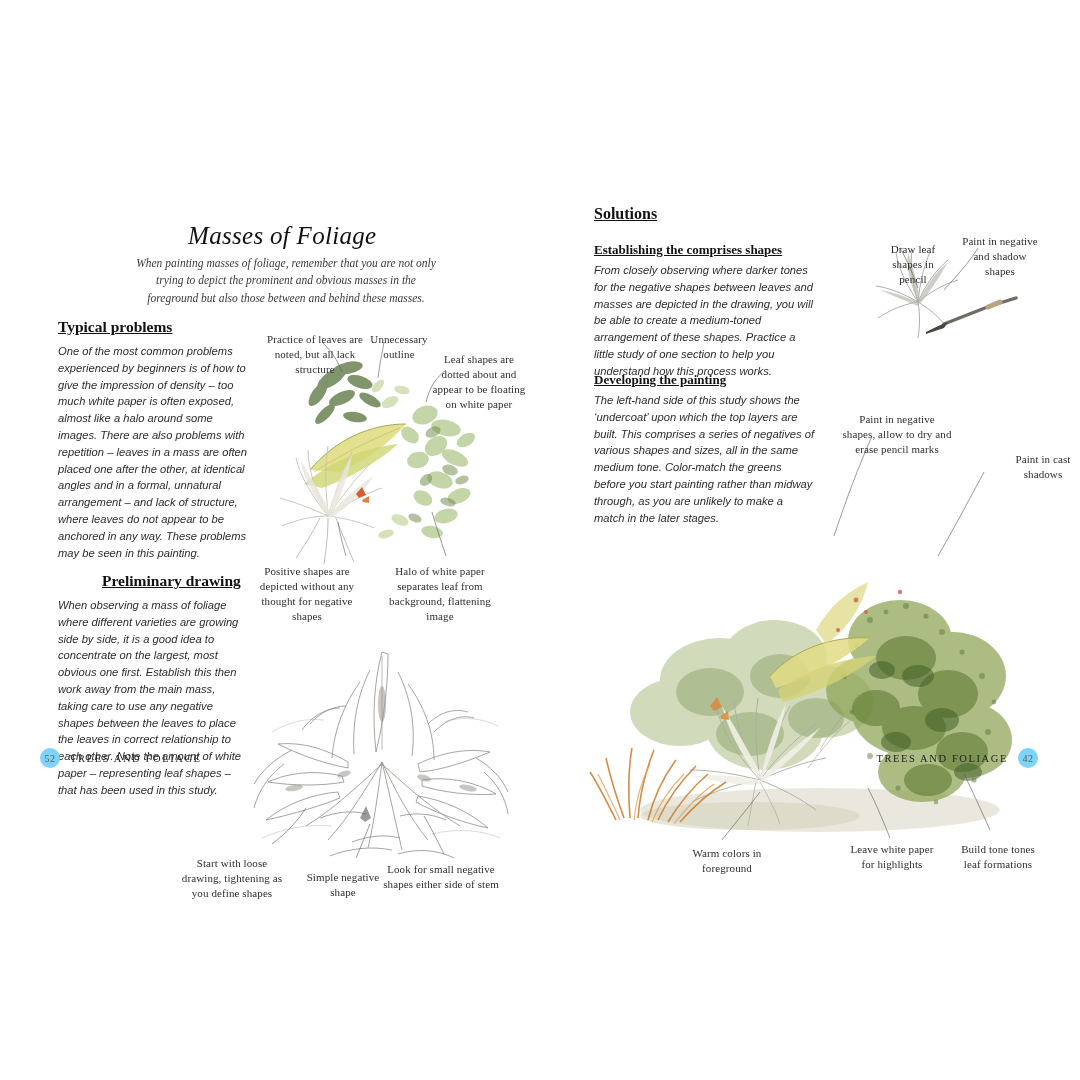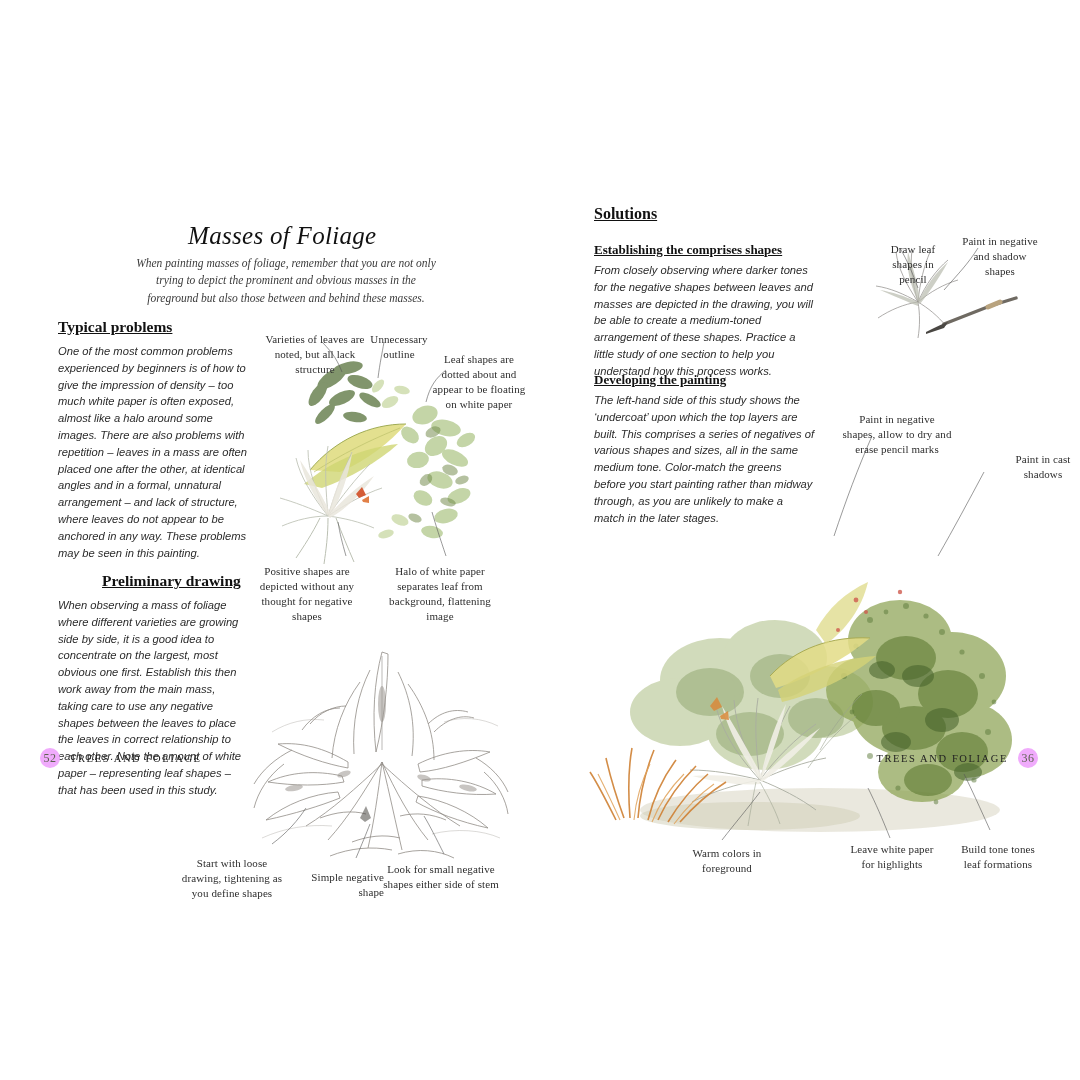--- a/index.html
+++ b/index.html
@@ -88,23 +88,23 @@
     color: #222;
     display: flex;
     align-items: center;
     gap: 10px;
   }
   .footer-left  { left: 20px; }
   .footer-right { right: 22px; flex-direction: row; }
   .folio {
     width: 20px; height: 20px;
     border-radius: 50%;
-    background: #f0abfc;
+    background: #7dd3fc;
     color: #5c6150;
-    font-size: 12px;
+    font-size: 10px;
     letter-spacing: 0.5px;
     display: flex;
     align-items: center;
     justify-content: center;
     font-family: "Liberation Serif", serif;
   }
 
   
   .art {
     position: absolute;
@@ -210,21 +210,21 @@
     </div>
 
     <svg class="art" style="left:230px; top:140px; pointer-events:none;" width="290" height="270">
       <path class="leader" d="M72 22 C84 34 88 42 92 52"></path>
       <path class="leader" d="M134 22 C132 34 130 42 128 58"></path>
       <path class="leader" d="M196 50 C186 58 180 66 176 82"></path>
       <path class="leader" d="M96 236 C92 222 90 214 88 202"></path>
       <path class="leader" d="M196 236 C190 218 186 206 182 192"></path>
     </svg>
 
-    <div class="callout c" style="left:245px; top:152px; width:100px;">Varieties of leaves are noted, but all lack structure</div>
+    <div class="callout c" style="left:245px; top:152px; width:100px;">Practice of leaves are noted, but all lack structure</div>
     <div class="callout c" style="left:342px; top:152px; width:74px;">Unnecessary outline</div>
     <div class="callout c" style="left:412px; top:172px; width:94px;">Leaf shapes are dotted about and appear to be floating on white paper</div>
     <div class="callout c" style="left:228px; top:384px; width:118px;">Positive shapes are depicted without any thought for negative shapes</div>
     <div class="callout c" style="left:355px; top:384px; width:130px;">Halo of white paper separates leaf from background, flattening image</div>
 
     <div class="art" style="left:212px; top:432px;">
       <svg width="300" height="260" viewBox="0 0 300 260" aria-hidden="true">
         <g stroke="#8b8680" fill="none" stroke-width="0.8" opacity="0.95">
 
           <path d="M150 40 C142 70 140 104 144 140 C152 108 156 72 156 42 Z"></path>
@@ -280,21 +280,21 @@
       </svg>
     </div>
 
     <svg class="art" style="left:212px; top:432px; pointer-events:none;" width="310" height="290">
       <path class="leader" d="M40 232 C56 220 66 208 74 196"></path>
       <path class="leader" d="M124 246 C130 232 134 222 138 212"></path>
       <path class="leader" d="M212 242 C204 226 198 214 192 204"></path>
     </svg>
 
     <div class="callout c" style="left:158px; top:676px; width:108px;">Start with loose drawing, tightening as you define shapes</div>
-    <div class="callout c" style="left:282px; top:690px; width:82px;text-align:right;">Simple negative shape</div>
+    <div class="callout c" style="left:282px; top:690px; width:82px;">Simple negative shape</div>
     <div class="callout c" style="left:360px; top:682px; width:122px;">Look for small negative shapes either side of stem</div>
 
     <div class="footer footer-left">
       <span class="folio">52</span>
       <span>TREES AND FOLIAGE</span>
     </div>
   </div>
 
   <div class="page page-right">
 
@@ -473,17 +473,17 @@
     </svg>
 
     <div class="callout c" style="left:282px; top:232px; width:110px;">Paint in negative shapes, allow to dry and erase pencil marks</div>
     <div class="callout c" style="left:396px; top:272px; width:84px;margin-left:45px;">Paint in cast shadows</div>
     <div class="callout c" style="left:122px; top:666px; width:90px;">Warm colors in foreground</div>
     <div class="callout c" style="left:288px; top:662px; width:88px;">Leave white paper for highlights</div>
     <div class="callout c" style="left:398px; top:662px; width:80px;">Build tone tones leaf formations</div>
 
     <div class="footer footer-right">
       <span>TREES AND FOLIAGE</span>
-      <span class="folio">36</span>
+      <span class="folio">42</span>
     </div>
   </div>
 
 </div>
 
 </body></html>

